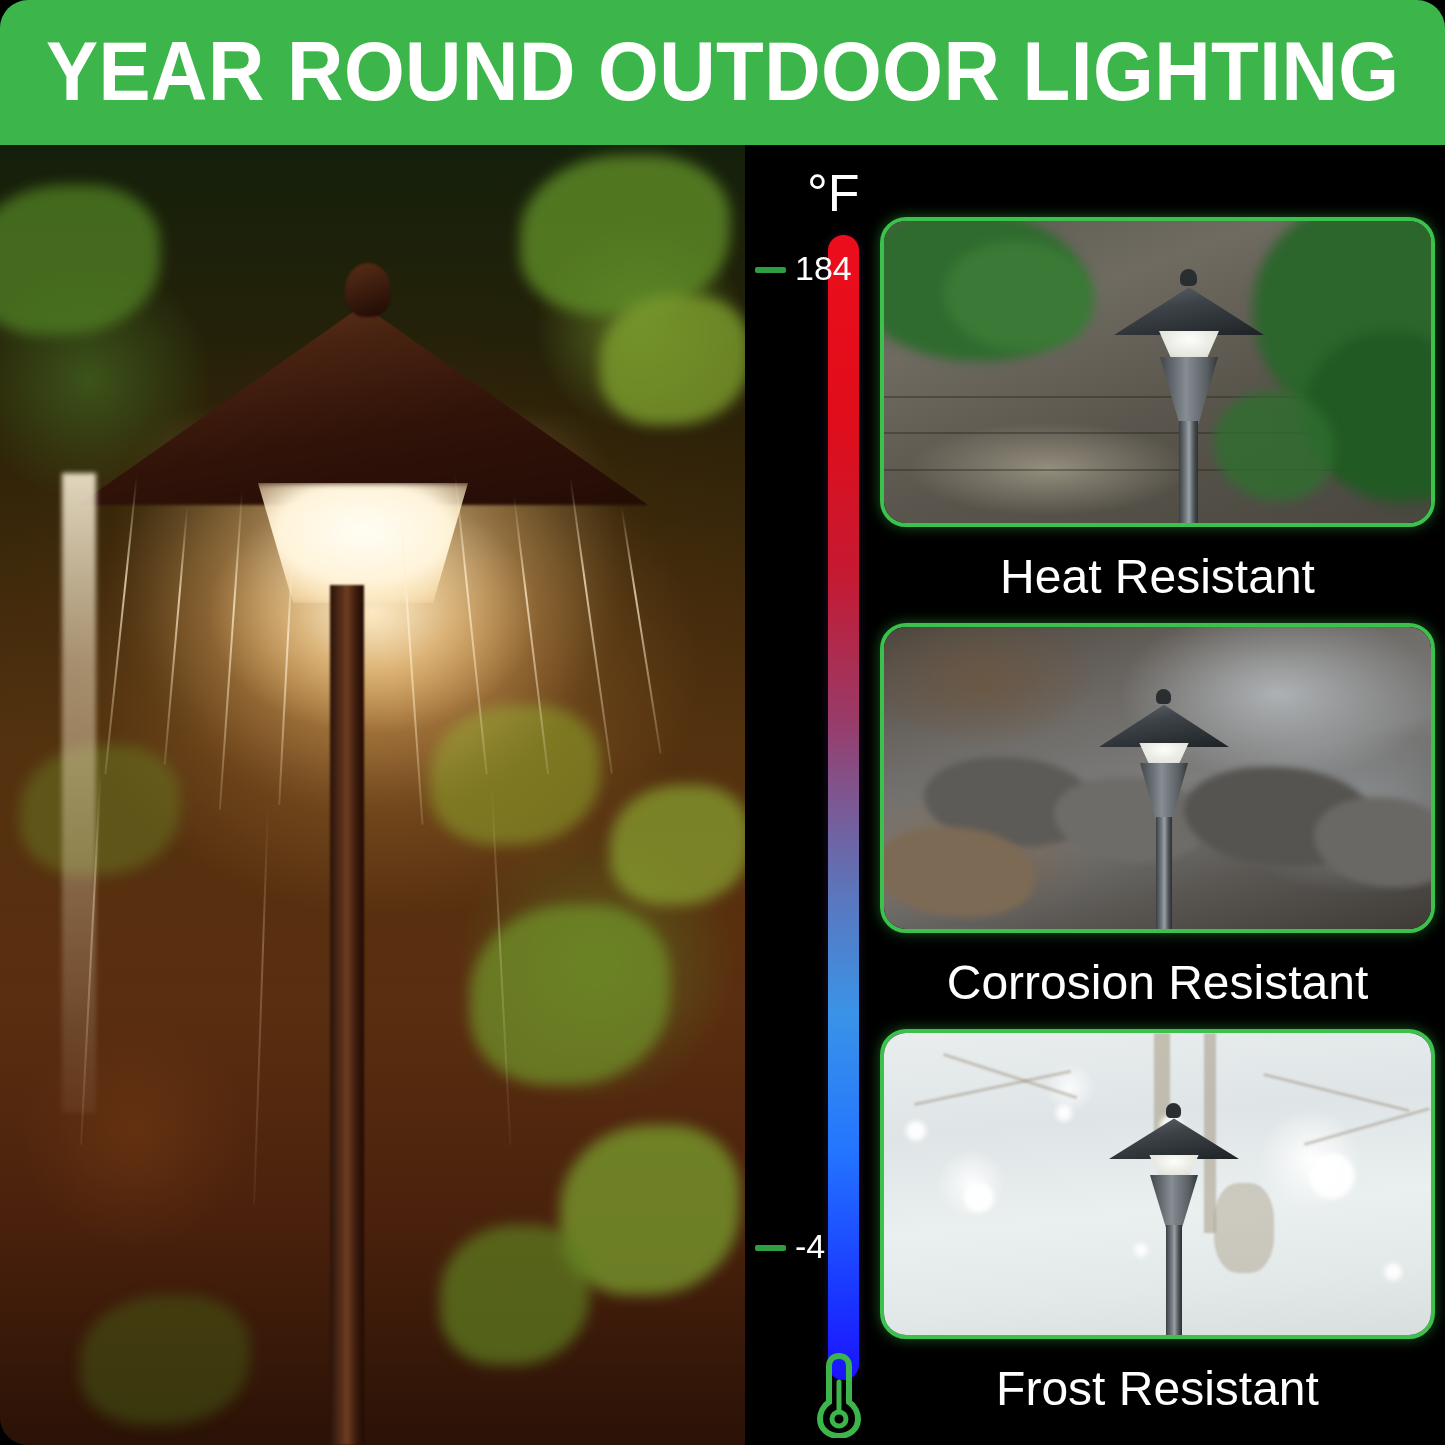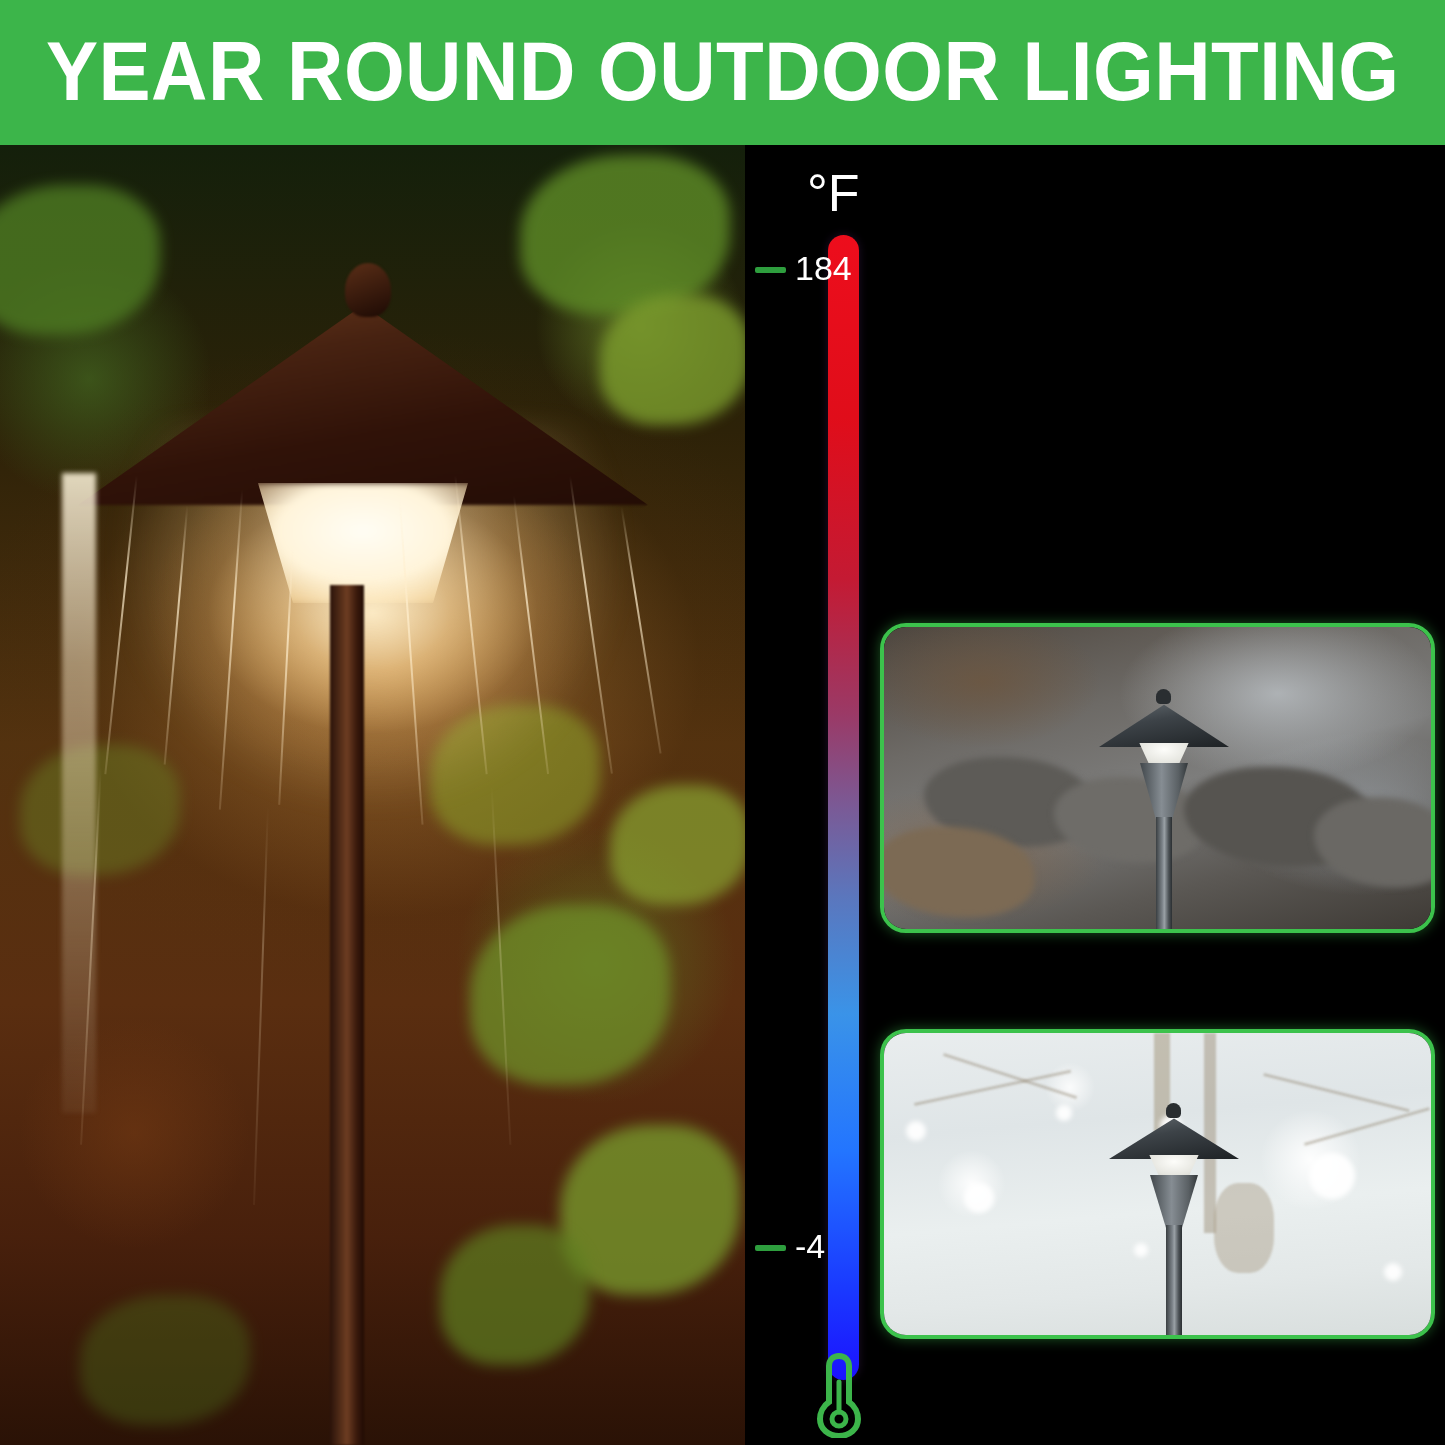--- a/index.html
+++ b/index.html
@@ -11,20 +11,21 @@
     font-family: "Liberation Sans", sans-serif;
     overflow: hidden;
   }
 
   .poster {
     position: relative;
     width: 1445px;
     height: 1445px;
     background: #000;
     overflow: hidden;
+    border-radius: 28px;
   }
 
   
   .banner {
     position: absolute;
     left: 0; top: 0;
     width: 1445px;
     height: 145px;
     background: #3CB54A;
     display: flex;
@@ -351,38 +352,61 @@
         <svg viewBox="0 0 56 88" width="56" height="88" aria-hidden="true">
           <path d="M28 6 C34 6 38 10 38 16 L38 52 C44 56 47 63 47 69 C47 79 38.5 86 28 86 C17.5 86 9 79 9 69 C9 63 12 56 18 52 L18 16 C18 10 22 6 28 6 Z" fill="none" stroke="#3CB54A" stroke-width="6"></path>
           <circle cx="28" cy="69" r="7" fill="none" stroke="#3CB54A" stroke-width="5"></circle>
           <line x1="28" y1="62" x2="28" y2="32" stroke="#3CB54A" stroke-width="5" stroke-linecap="round"></line>
         </svg>
       </span>
     </div>
 
     <div class="cards">
 
+      <div class="card" style="top:72px;">
+        <div class="card-frame" style="height:310px;">
+          <div class="card-photo photo-heat">
+            <div class="deck-plank" style="top:58%;"></div>
+            <div class="deck-plank" style="top:70%;"></div>
+            <div class="deck-plank" style="top:82%;"></div>
+            <div class="hedge" style="left:-30px;top:-10px;width:230px;height:150px;background:#2f6b2e;"></div>
+            <div class="hedge" style="left:60px;top:20px;width:150px;height:110px;background:#3a7a36;"></div>
+            <div class="hedge" style="left:370px;top:-20px;width:230px;height:230px;background:#2c662c;"></div>
+            <div class="hedge" style="left:420px;top:110px;width:180px;height:170px;background:#225a24;"></div>
+            <div class="hedge" style="left:330px;top:170px;width:120px;height:110px;background:#2f6f2f;opacity:0.8;"></div>
+            <div class="mini-lamp" style="left:230px;top:48px;width:150px;height:262px;">
+              <div class="mini-knob" style="left:66px;top:0px;width:17px;height:17px;"></div>
+              <div class="mini-shade" style="left:0px;top:14px;width:150px;height:52px;"></div>
+              <div class="mini-bulb" style="left:41px;top:62px;width:68px;height:28px;"></div>
+              <div class="mini-cone" style="left:46px;top:88px;width:58px;height:68px;"></div>
+              <div class="mini-stem" style="left:65px;top:152px;width:19px;height:110px;"></div>
+            </div>
+          </div>
+        </div>
+        <div class="card-label" style="margin-top:26px;">Heat Resistant</div>
+      </div>
 
       <div class="card" style="top:478px;">
         <div class="card-frame" style="height:310px;">
           <div class="card-photo photo-corr">
             <div class="rock" style="left:40px;top:130px;width:170px;height:90px;background:#5d5b57;"></div>
             <div class="rock" style="left:170px;top:150px;width:150px;height:85px;background:#6e6c68;"></div>
             <div class="rock" style="left:300px;top:140px;width:190px;height:100px;background:#565450;"></div>
             <div class="rock" style="left:430px;top:170px;width:140px;height:90px;background:#6a6864;"></div>
             <div class="rock" style="left:-10px;top:200px;width:160px;height:90px;background:#7c6a54;"></div>
             <div class="mini-lamp" style="left:215px;top:62px;width:130px;height:248px;">
               <div class="mini-knob" style="left:57px;top:0px;width:15px;height:15px;"></div>
               <div class="mini-shade" style="left:0px;top:12px;width:130px;height:46px;"></div>
               <div class="mini-bulb" style="left:37px;top:54px;width:56px;height:22px;"></div>
               <div class="mini-cone" style="left:41px;top:74px;width:48px;height:58px;"></div>
               <div class="mini-stem" style="left:57px;top:128px;width:16px;height:120px;"></div>
             </div>
           </div>
         </div>
+        <div class="card-label" style="margin-top:26px;">Corrosion Resistant</div>
       </div>
 
       <div class="card" style="top:884px;">
         <div class="card-frame" style="height:310px;">
           <div class="card-photo photo-frost">
             <div class="branch" style="left:270px;top:0px;width:16px;height:120px;background:rgba(160,145,118,0.5);"></div>
             <div class="branch" style="left:320px;top:0px;width:12px;height:200px;background:rgba(150,135,110,0.45);"></div>
             <div class="branch" style="left:60px;top:20px;width:140px;height:3px;transform:rotate(18deg);"></div>
             <div class="branch" style="left:30px;top:70px;width:160px;height:3px;transform:rotate(-12deg);"></div>
             <div class="branch" style="left:380px;top:40px;width:150px;height:3px;transform:rotate(14deg);"></div>
@@ -397,17 +421,18 @@
             <div class="snowflake" style="left:250px;top:210px;width:14px;height:14px;"></div>
             <div class="mini-lamp" style="left:225px;top:70px;width:130px;height:240px;">
               <div class="mini-knob" style="left:57px;top:0px;width:15px;height:15px;"></div>
               <div class="mini-shade" style="left:0px;top:12px;width:130px;height:44px;"></div>
               <div class="mini-bulb" style="left:37px;top:52px;width:56px;height:22px;"></div>
               <div class="mini-cone" style="left:41px;top:72px;width:48px;height:54px;"></div>
               <div class="mini-stem" style="left:57px;top:122px;width:16px;height:118px;"></div>
             </div>
           </div>
         </div>
+        <div class="card-label" style="margin-top:26px;">Frost Resistant</div>
       </div>
 
     </div>
   </div>
 </div>
 
 </body></html>

